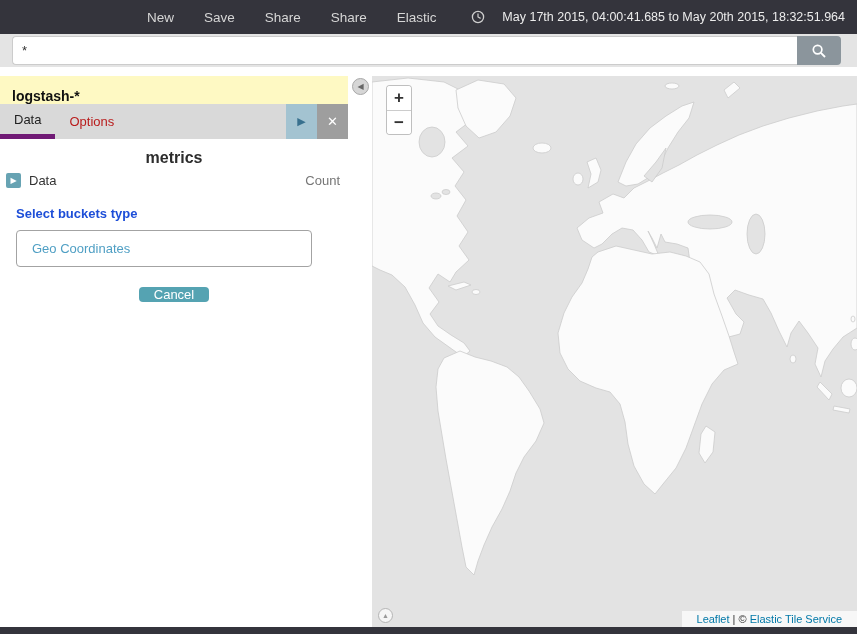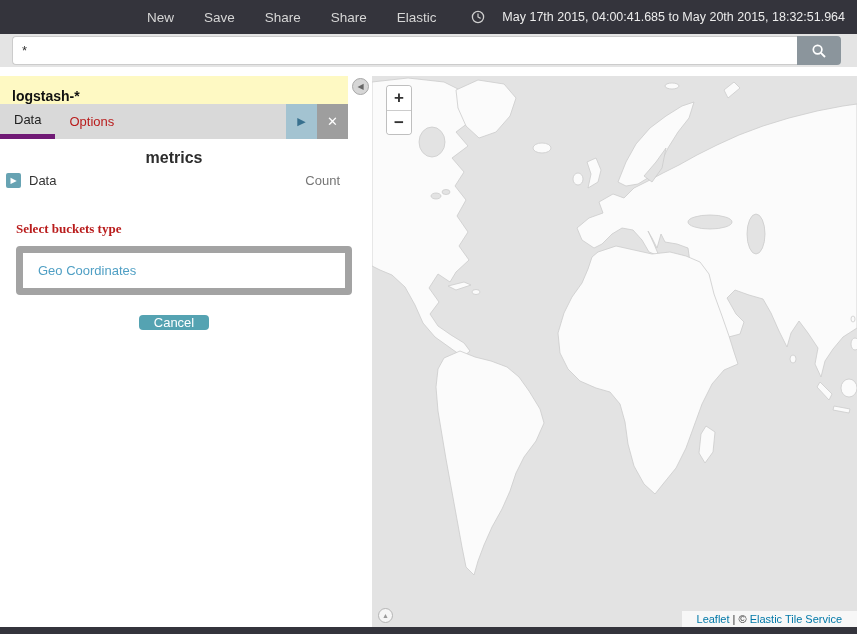--- a/index.html
+++ b/index.html
@@ -26,22 +26,22 @@
   .btn-apply { width:31px; background:#a3c3d1; border:none; display:flex; align-items:center; justify-content:center; cursor:pointer; }
   .btn-apply .glyph { color:#38708e; font-size:11px; }
   .btn-discard { width:31px; background:#9e9e9e; border:none; display:flex; align-items:center; justify-content:center; cursor:pointer; }
   .btn-discard .glyph { color:#fff; font-size:13px; }
   .sidebar-body { position:absolute; left:0; top:139px; width:348px; background:#fff; }
   .section-heading { font-weight:bold; font-size:16px; color:#2d2d2d; margin:10px 20px 6px;text-align:center; }
   .metric-row { display:flex; align-items:center; margin:5px 8px 8px 6px; }
   .metric-toggle { width:15px; height:15px; background:#67a3b3; border:none; border-radius:2px; color:#fff; font-size:8px; display:flex; align-items:center; justify-content:center; cursor:pointer; }
   .metric-label { font-size:13px; color:#333; margin-left:8px; }
   .metric-value { margin-left:auto; font-size:13px; color:#767676; }
-  .select-label { font-weight:bold; font-size:13px; color:#b91c1c; margin:33px 16px 9px;font-family:Liberation Serif, serif; }
-  .bucket-select { margin:0 16px; width:336px; border:7px solid #a3a3a3; border-radius:4px; background:#fff; padding:10px 15px; font-size:13px; color:#4f9fc4; cursor:pointer; }
+  .select-label { font-weight:bold; font-size:13px; color:#1d4ed8; margin:18px 16px 9px; }
+  .bucket-select { margin:0 16px; width:296px; border:1px solid #a3a3a3; border-radius:4px; background:#fff; padding:10px 15px; font-size:13px; color:#4f9fc4; cursor:pointer; }
   .cancel-row { text-align:center; margin-top:18px; }
   .btn-cancel { background:#55a3b2; color:#fff; border:none; border-radius:4px; font-size:13px; padding:0 15px; cursor:pointer; font-family:inherit; }
 
   .collapse-chevron { position:absolute; left:352px; top:78px; width:17px; height:17px; border-radius:50%; background:#d6d6d6; border:1px solid #a8a8a8; display:flex; align-items:center; justify-content:center; color:#666; font-size:8px; cursor:pointer; }
 
   
   .map { position:absolute; left:372px; top:76px; width:485px; height:551px; background:#e3e3e3; overflow:hidden; }
   .map svg.world { position:absolute; left:0; top:0; }
   .land { fill:#fbfbfb; stroke:#cccccc; stroke-width:0.8; }
   .water { fill:#e3e3e3; stroke:#cccccc; stroke-width:0.8; }

